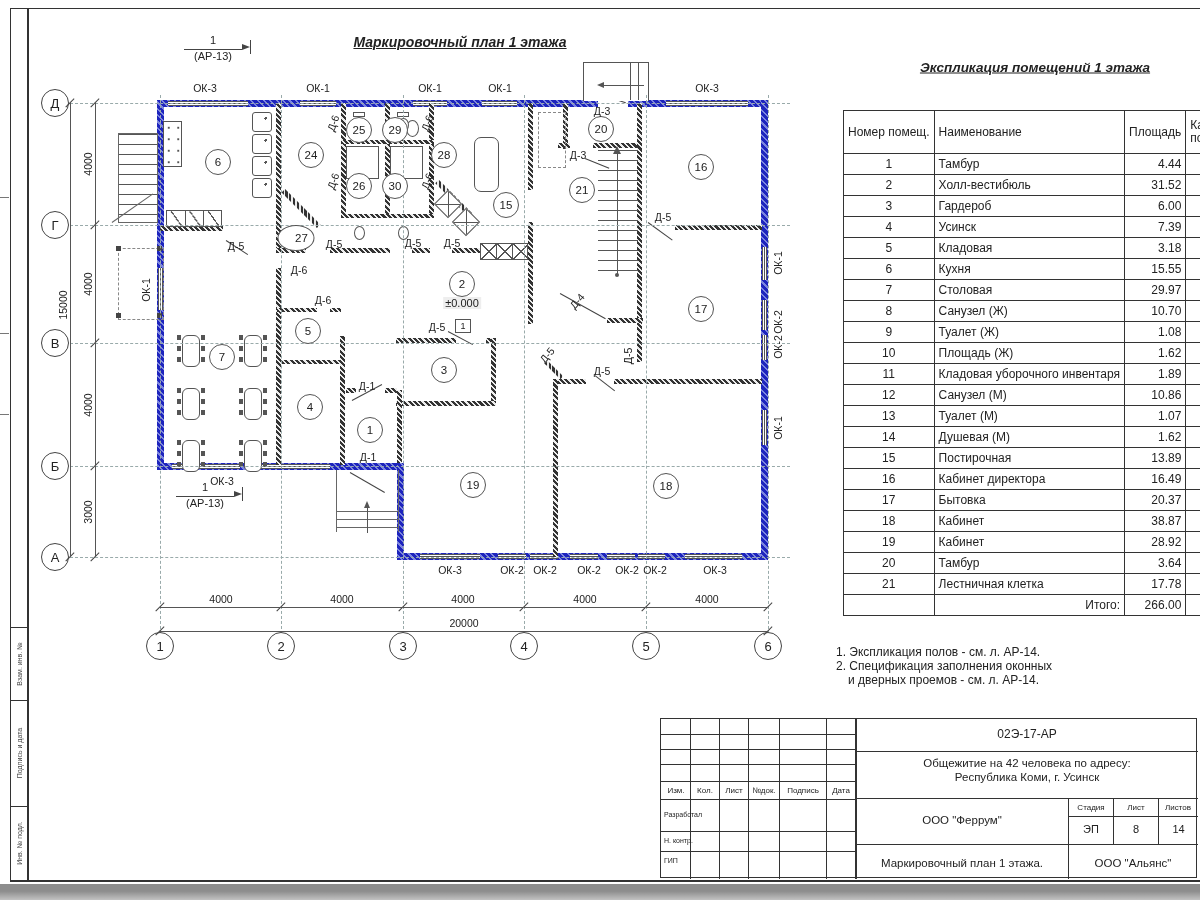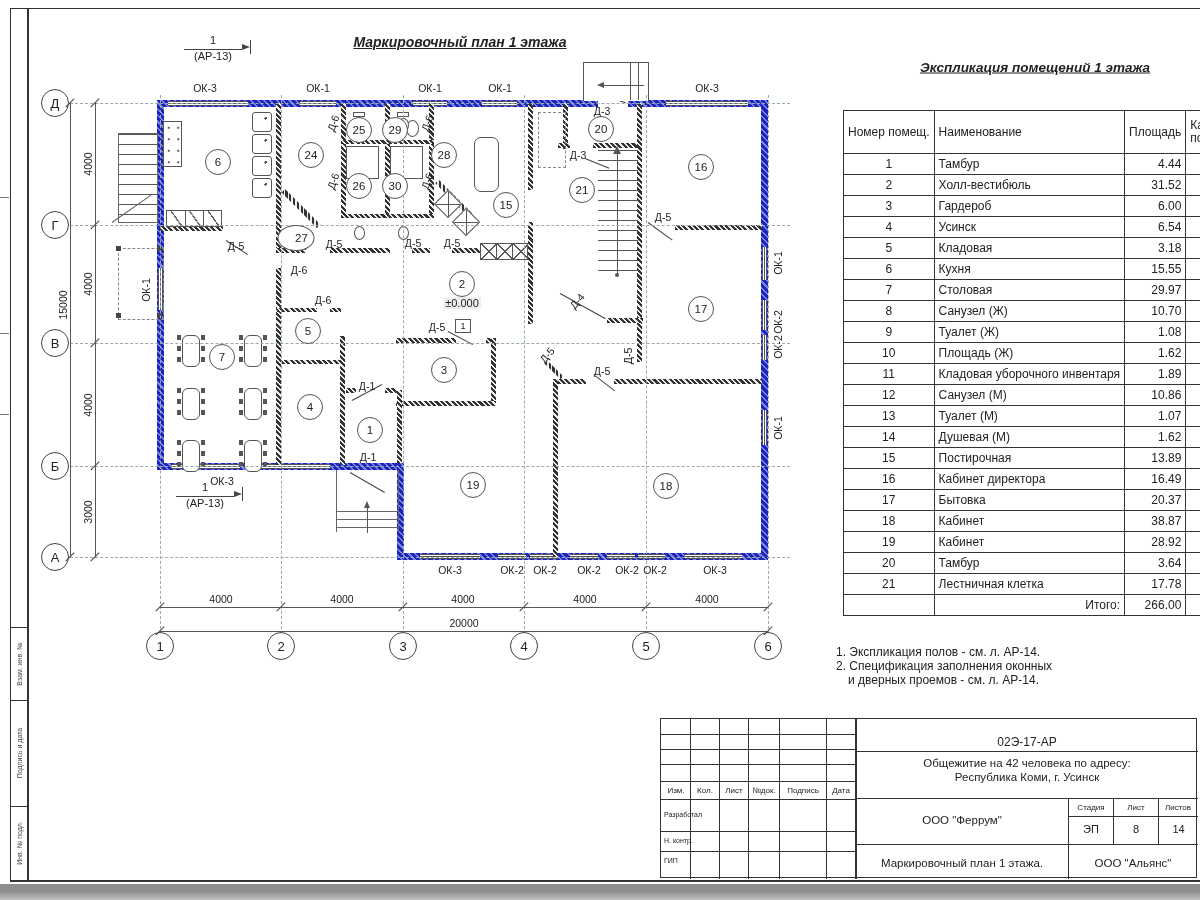--- a/index.html
+++ b/index.html
@@ -390,21 +390,21 @@
         </tr>
         <tr>
           <td class="c-num">3</td>
           <td class="c-name">Гардероб</td>
           <td class="c-area">6.00</td>
           <td class="c-cut"></td>
         </tr>
         <tr>
           <td class="c-num">4</td>
           <td class="c-name">Усинск</td>
-          <td class="c-area">6.54</td>
+          <td class="c-area">7.39</td>
           <td class="c-cut"></td>
         </tr>
         <tr>
           <td class="c-num">5</td>
           <td class="c-name">Кладовая</td>
           <td class="c-area">3.18</td>
           <td class="c-cut"></td>
         </tr>
         <tr>
           <td class="c-num">6</td>
@@ -543,21 +543,21 @@
     <div class="abs tbtxt2" style="left:3px;top:118px;">Н. контр.</div>
     <div class="abs tbtxt2" style="left:3px;top:138px;">ГИП</div>
 
     <div class="abs tbline" style="left:195px;top:32px;width:342px;height:1px;"></div>
     <div class="abs tbline" style="left:195px;top:79px;width:342px;height:1px;"></div>
     <div class="abs tbline" style="left:195px;top:125px;width:342px;height:1px;"></div>
     <div class="abs tbline" style="left:407px;top:79px;width:1px;height:81px;"></div>
     <div class="abs tbline" style="left:452px;top:79px;width:1px;height:46px;"></div>
     <div class="abs tbline" style="left:497px;top:79px;width:1px;height:46px;"></div>
     <div class="abs tbline" style="left:407px;top:97px;width:130px;height:1px;"></div>
-    <div class="abs" style="left:195px;top:8px;width:342px;text-align:center;font-size:12px;margin-top:8px;">02Э-17-АР</div>
+    <div class="abs" style="left:195px;top:8px;width:342px;text-align:center;font-size:12px;">02Э-17-АР</div>
     <div class="abs" style="left:195px;top:38px;width:342px;text-align:center;font-size:11.5px;">Общежитие на 42 человека по адресу:</div>
     <div class="abs" style="left:195px;top:52px;width:342px;text-align:center;font-size:11.5px;">Республика Коми, г. Усинск</div>
     <div class="abs" style="left:195px;top:95px;width:212px;text-align:center;font-size:11.5px;">ООО "Феррум"</div>
     <div class="abs tbtxt" style="left:430px;top:88px;">Стадия</div>
     <div class="abs tbtxt" style="left:475px;top:88px;">Лист</div>
     <div class="abs tbtxt" style="left:517px;top:88px;">Листов</div>
     <div class="abs" style="left:408px;top:104px;width:44px;text-align:center;font-size:11px;">ЭП</div>
     <div class="abs" style="left:453px;top:104px;width:44px;text-align:center;font-size:11px;">8</div>
     <div class="abs" style="left:498px;top:104px;width:39px;text-align:center;font-size:11px;">14</div>
     <div class="abs" style="left:195px;top:138px;width:212px;text-align:center;font-size:11.5px;">Маркировочный план 1 этажа.</div>

